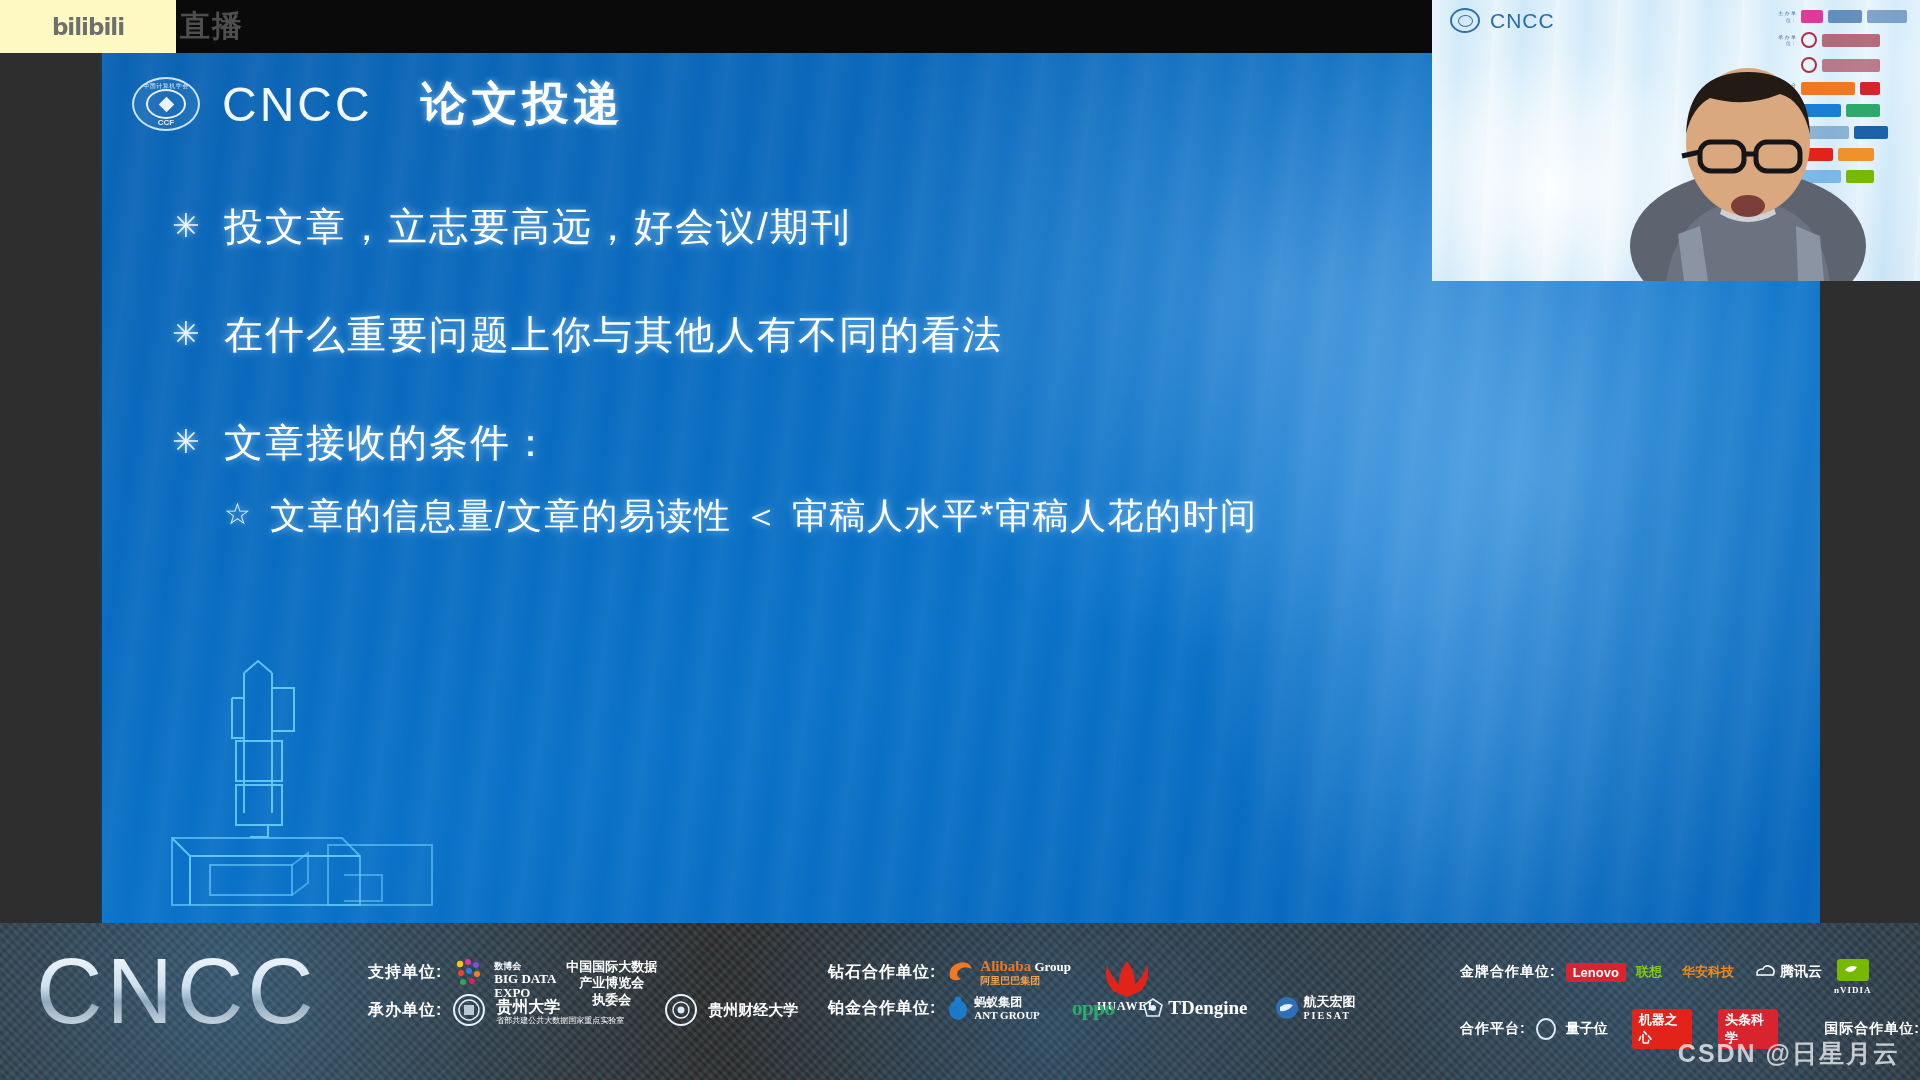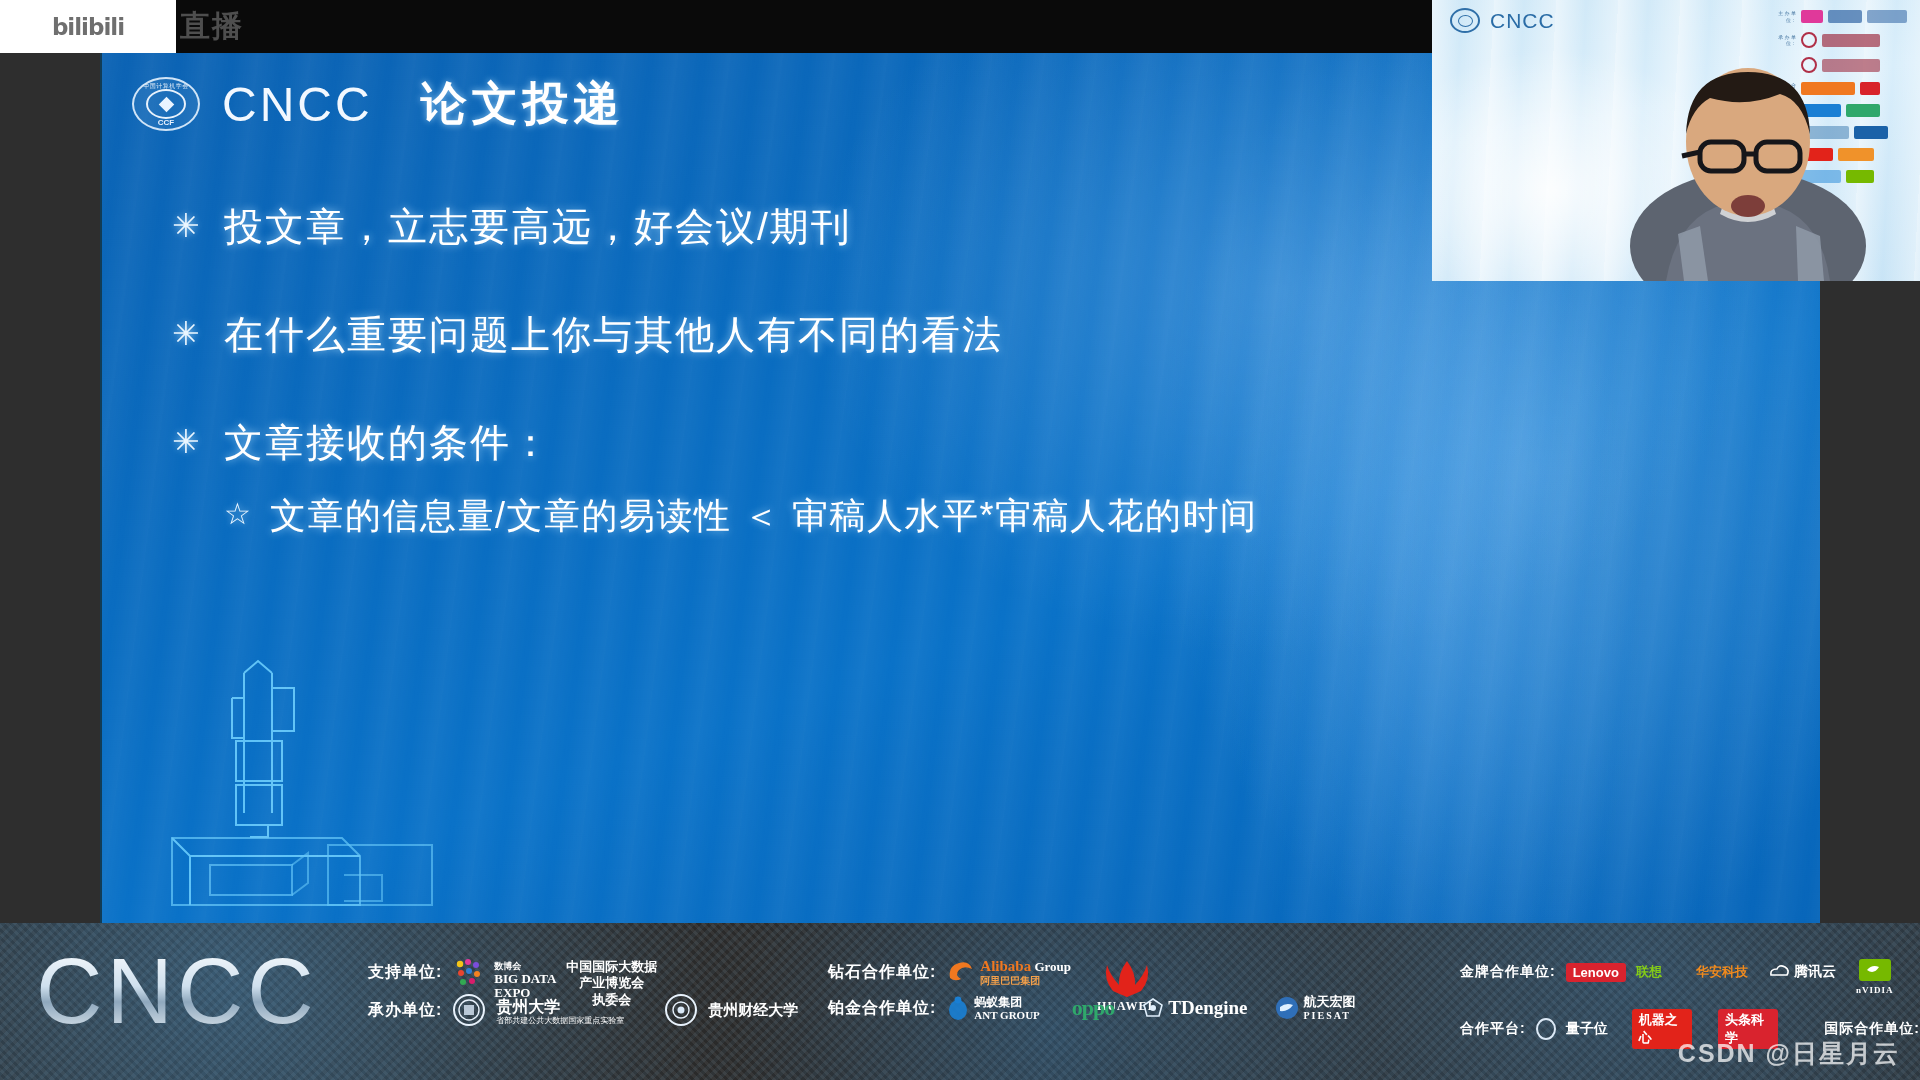--- a/index.html
+++ b/index.html
@@ -5,21 +5,21 @@
   * { margin:0; padding:0; box-sizing:border-box; }
   html,body { width:1920px; height:1080px; overflow:hidden; background:#000; }
   body { font-family:"Liberation Sans","DejaVu Sans",sans-serif; }
 
   #stage { position:relative; width:1920px; height:1080px; background:#2e2e2e; }
 
   
   .top-band{ position:absolute; left:0; top:0; width:1920px; height:53px;
              background:#0a0a0a; z-index:4; }
   .bili-badge{ position:absolute; left:0; top:0; width:176px; height:53px;
-               background:#ffffff; display:flex; align-items:center;
+               background:#fef9c3; display:flex; align-items:center;
                justify-content:center; }
   .bili-logo{ font-size:23px; font-weight:bold; color:#6f6f6f;
               letter-spacing:-1px; font-family:"DejaVu Sans",sans-serif; }
   .bili-zhibo{ position:absolute; left:176px; top:0; height:53px;
                display:flex; align-items:center; padding-left:4px;
                font-size:30px; font-weight:bold; color:#4e4e4e;
                letter-spacing:2px; }
 
   
   #slide{ position:absolute; left:100px; top:53px; width:1720px; height:870px;
@@ -380,28 +380,28 @@
           </span>
         </span>
       </div>
     </div>
 
     <div class="ban-col" style="left:1460px; top:36px;">
       <div class="ban-row">
         <span class="ban-lbl sm">金牌合作单位:</span>
         <span class="redchip">Lenovo</span>
         <span class="mini" style="color:#84cc16;font-size:13px">联想</span>
-        <span class="orangetxt" style="margin-left:24px">华安科技</span>
+        <span class="orangetxt" style="margin-left:10px">华安科技</span>
         <span class="mini" style="margin-left:10px">
           <svg width="22" height="18" viewBox="0 0 22 18">
             <path d="M3 12 q-1 -6 6 -6 q2 -5 8 -2 q5 3 2 8 z" fill="none" stroke="#fff" stroke-width="1.6"></path>
           </svg>
           <b style="font-size:14px">腾讯云</b>
         </span>
-        <span class="mini" style="margin-left:10px;display:block;text-align:center">
+        <span class="mini" style="margin-left:2px;display:block;text-align:center">
           <svg width="32" height="22" viewBox="0 0 32 22">
             <rect width="32" height="22" rx="3" fill="#76b900"></rect>
             <path d="M8 11 q5 -6 12 -3 q-5 8 -12 3z" fill="#fff"></path>
           </svg>
           <b style="font-size:9px;letter-spacing:1px;display:block">nVIDIA</b>
         </span>
       </div>
       <div class="ban-row" style="margin-top:24px">
         <span class="ban-lbl sm">合作平台:</span>
         <span class="badge-circ"></span>

